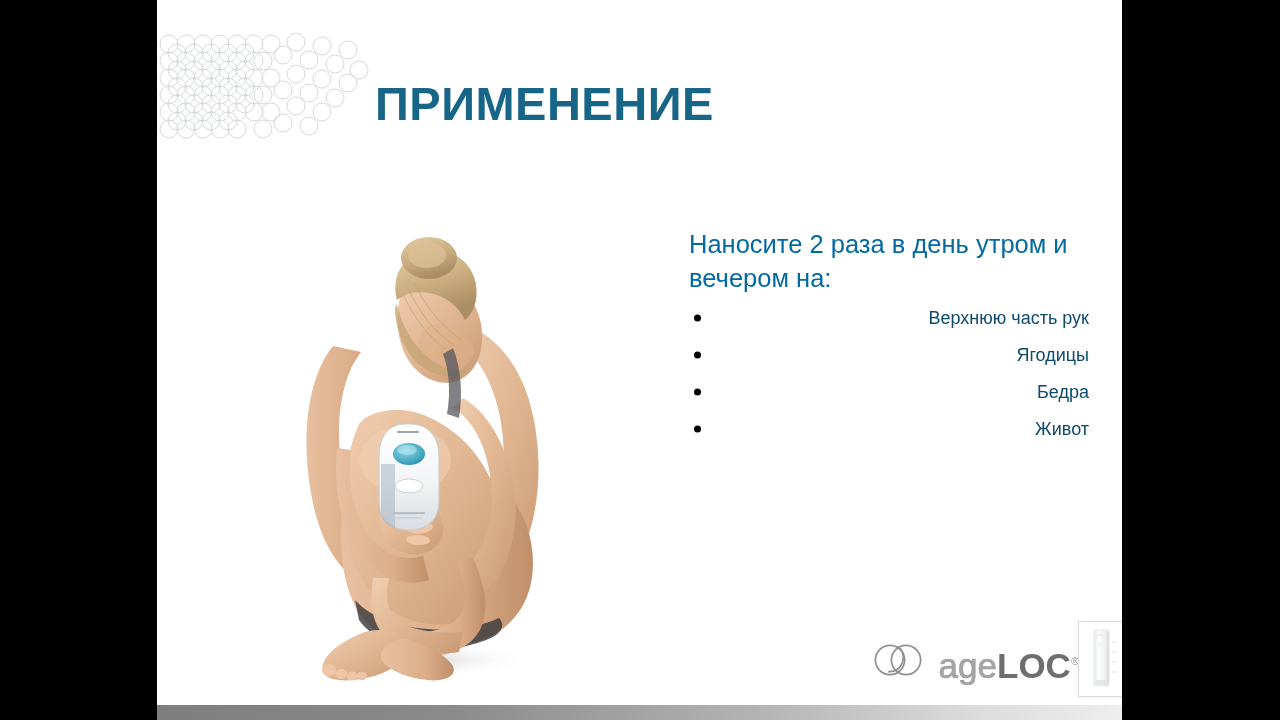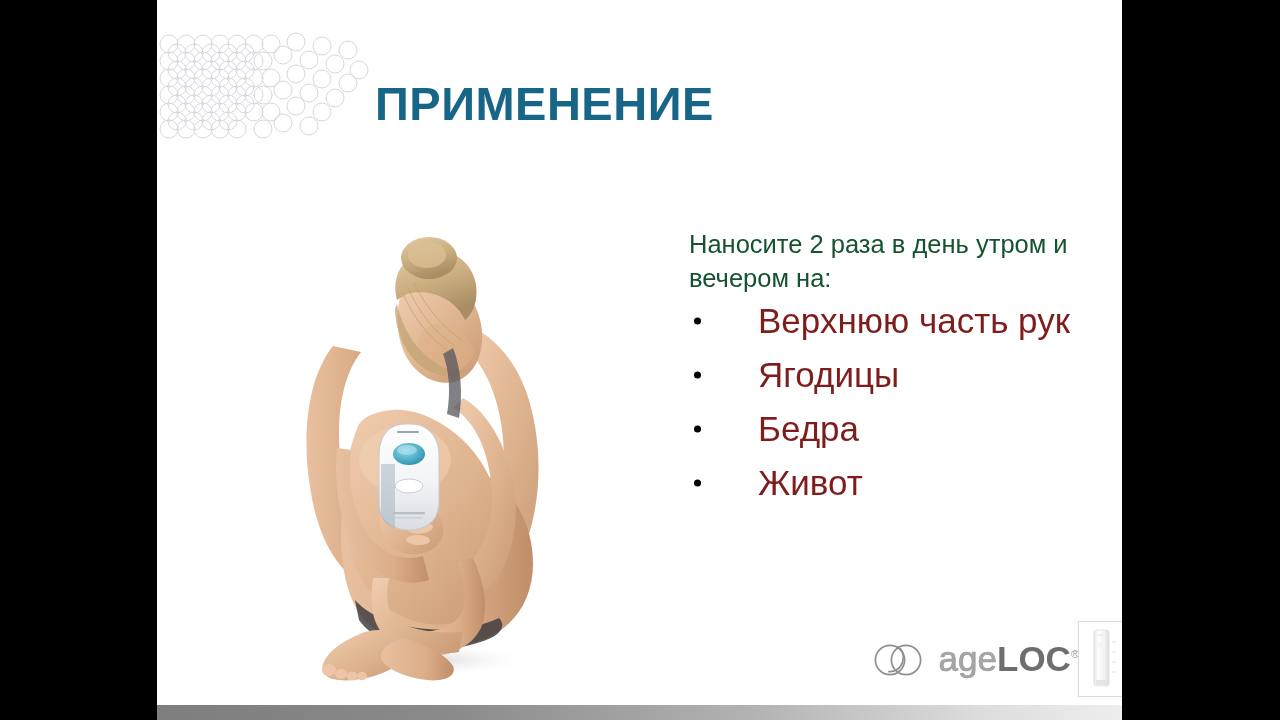--- a/index.html
+++ b/index.html
@@ -69,55 +69,56 @@
   #body-copy {
     position: absolute;
     left: 532px;
     top: 228px;
     width: 400px;
     color: #000000;
   }
   #intro-text {
     font-size: 25.5px;
     line-height: 1.32;
-    margin: 0 0 8px 0;
-    color: #14532d;
+    margin: 0 0 14px 0;
+    color: #0369a1;
   }
   #bullet-list {
     list-style: none;
     margin: 0;
     padding: 0;
   }
   #bullet-list li {
     position: relative;
-    font-size: 35px;
+    font-size: 18px;
     line-height: 1.0;
     padding-left: 69px;
     margin-bottom: 19px;
-    color: #7f1d1d;
+    color: #0c4a6e;
     white-space: nowrap;
+    text-align: right;
   }
   #bullet-list li .bullet-dot {
     position: absolute;
     left: 5px;
     top: 50%;
     transform: translateY(-50%);
     width: 7px;
     height: 7px;
     border-radius: 50%;
     background: #000000;
   }
 
   
   #brand-logo {
     position: absolute;
     right: 43px;
     bottom: 22px;
     display: flex;
-    align-items: flex-start;
+    align-items: flex-end;
     gap: 14px;
   }
   #brand-logo .logo-mark { display: block; }
   #brand-logo .logo-word {
     position: relative;
     font-size: 35px;
     letter-spacing: 0px;
     line-height: 1;
     color: #8a8a8a;
     display: inline-block;

